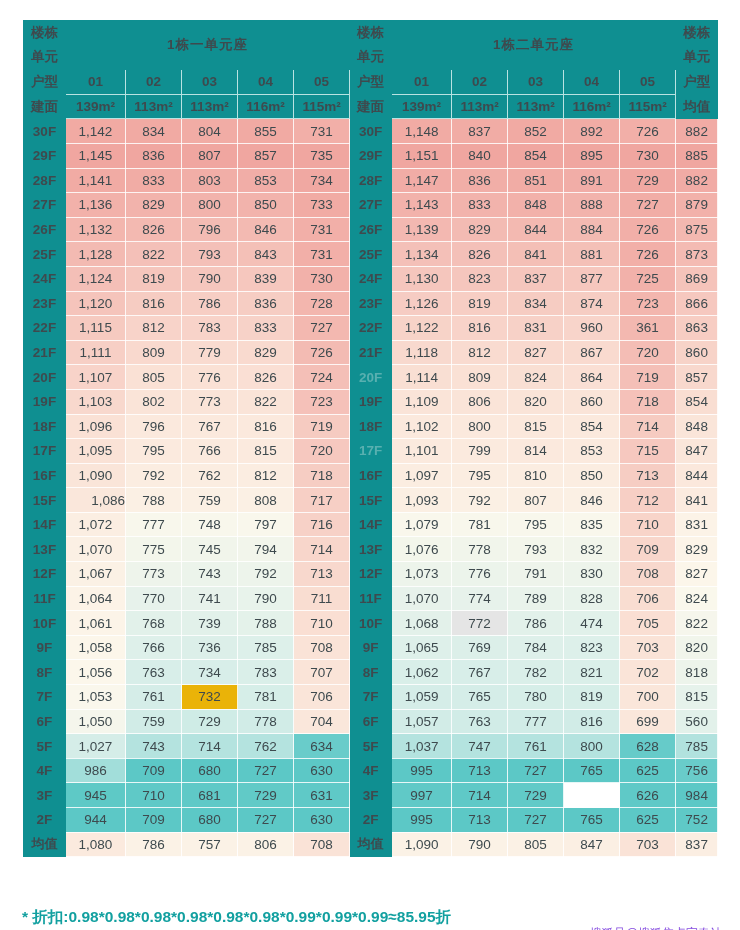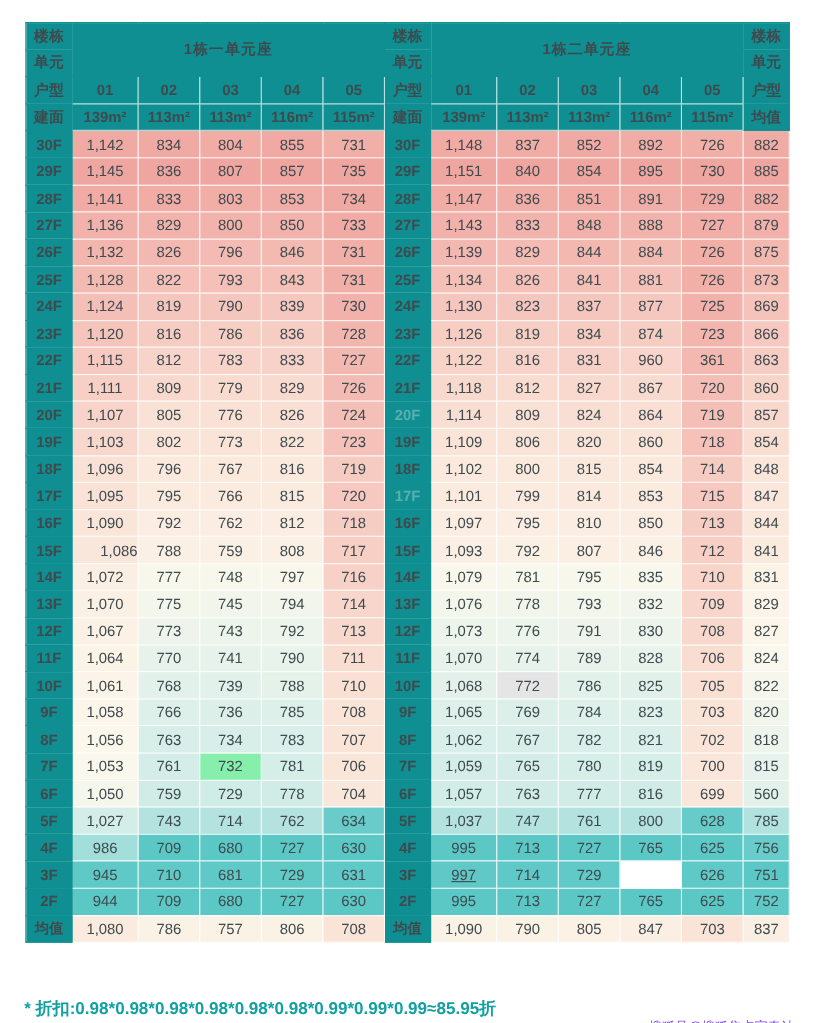--- a/index.html
+++ b/index.html
@@ -465,21 +465,21 @@
           <td class="fl">10F</td>
           <td class="v" style="background:rgb(252,244,232);">1,061</td>
           <td class="v" style="background:rgb(226,241,234);">768</td>
           <td class="v" style="background:rgb(226,241,234);">739</td>
           <td class="v" style="background:rgb(228,242,234);">788</td>
           <td class="v" style="background:rgb(250,223,211);">710</td>
           <td class="fl">10F</td>
           <td class="v" style="background:rgb(227,241,234);">1,068</td>
           <td class="v" style="background:#e5e5e5;">772</td>
           <td class="v" style="background:rgb(226,241,234);">786</td>
-          <td class="v" style="background:rgb(225,241,234);">825</td>
+          <td class="v" style="background:rgb(225,241,234);">474</td>
           <td class="v" style="background:rgb(250,223,211);">705</td>
           <td class="v" style="background:rgb(246,246,236);">822</td>
         </tr>
         <tr>
           <td class="fl">9F</td>
           <td class="v" style="background:rgb(252,246,234);">1,058</td>
           <td class="v" style="background:rgb(222,240,234);">766</td>
           <td class="v" style="background:rgb(220,239,233);">736</td>
           <td class="v" style="background:rgb(221,240,234);">785</td>
           <td class="v" style="background:rgb(250,227,215);">708</td>
@@ -503,21 +503,21 @@
           <td class="v" style="background:rgb(216,238,233);">767</td>
           <td class="v" style="background:rgb(218,239,233);">782</td>
           <td class="v" style="background:rgb(218,239,233);">821</td>
           <td class="v" style="background:rgb(250,228,216);">702</td>
           <td class="v" style="background:rgb(237,244,235);">818</td>
         </tr>
         <tr>
           <td class="fl">7F</td>
           <td class="v" style="background:rgb(250,247,236);">1,053</td>
           <td class="v" style="background:rgb(213,237,232);">761</td>
-          <td class="v" style="background:#86efac;">732</td>
+          <td class="v" style="background:#eab308;">732</td>
           <td class="v" style="background:rgb(214,238,232);">781</td>
           <td class="v" style="background:rgb(250,229,217);">706</td>
           <td class="fl">7F</td>
           <td class="v" style="background:rgb(213,237,232);">1,059</td>
           <td class="v" style="background:rgb(213,237,232);">765</td>
           <td class="v" style="background:rgb(214,238,232);">780</td>
           <td class="v" style="background:rgb(214,238,232);">819</td>
           <td class="v" style="background:rgb(250,230,218);">700</td>
           <td class="v" style="background:rgb(230,242,235);">815</td>
         </tr>
@@ -567,26 +567,26 @@
           <td class="v" style="background:rgb(105,204,202);">756</td>
         </tr>
         <tr>
           <td class="fl">3F</td>
           <td class="v" style="background:rgb(94,201,198);">945</td>
           <td class="v" style="background:rgb(95,201,199);">710</td>
           <td class="v" style="background:rgb(95,201,199);">681</td>
           <td class="v" style="background:rgb(97,202,199);">729</td>
           <td class="v" style="background:rgb(95,201,199);">631</td>
           <td class="fl">3F</td>
-          <td class="v" style="background:rgb(96,201,199);text-decoration:underline;">997</td>
+          <td class="v" style="background:rgb(96,201,199);">997</td>
           <td class="v" style="background:rgb(95,201,199);">714</td>
           <td class="v" style="background:rgb(97,202,200);">729</td>
           <td class="v blank" style="background:#ffffff;"></td>
           <td class="v" style="background:rgb(95,201,199);">626</td>
-          <td class="v" style="background:rgb(92,200,198);">751</td>
+          <td class="v" style="background:rgb(92,200,198);">984</td>
         </tr>
         <tr>
           <td class="fl">2F</td>
           <td class="v" style="background:rgb(92,200,198);">944</td>
           <td class="v" style="background:rgb(92,200,198);">709</td>
           <td class="v" style="background:rgb(92,200,198);">680</td>
           <td class="v" style="background:rgb(92,200,198);">727</td>
           <td class="v" style="background:rgb(92,200,198);">630</td>
           <td class="fl">2F</td>
           <td class="v" style="background:rgb(92,200,198);">995</td>

